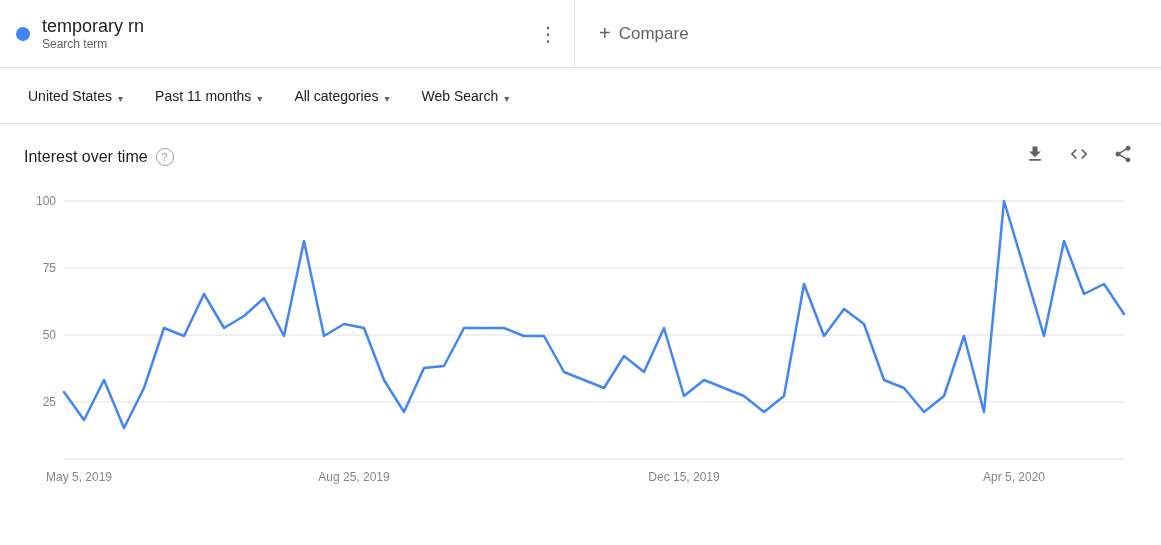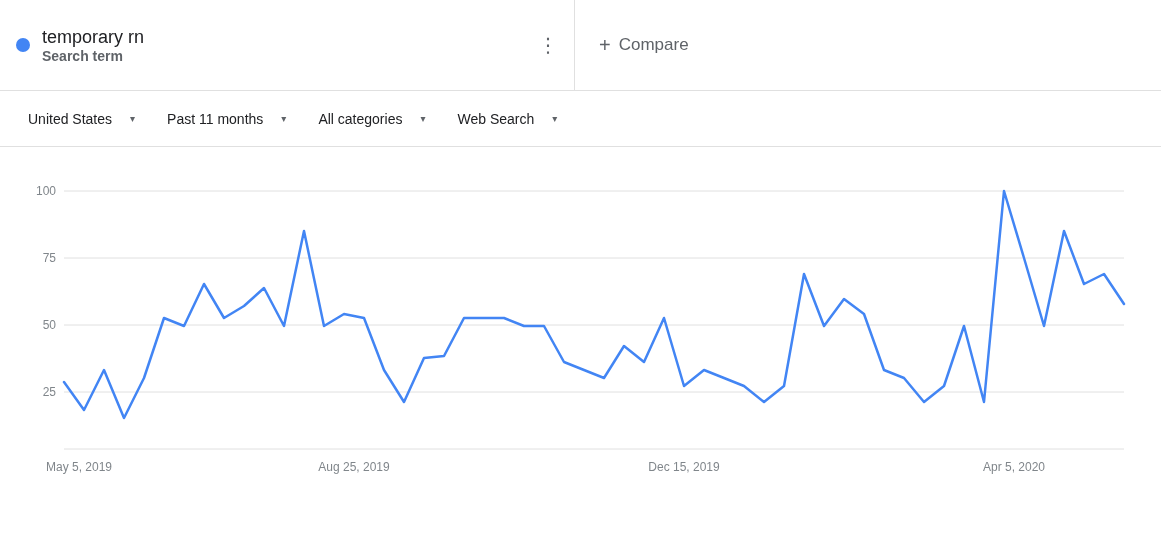--- a/index.html
+++ b/index.html
@@ -1,32 +1,32 @@
 <!DOCTYPE html>
 <html><head>
   <meta charset="utf-8">
   <style>
     * { margin: 0; padding: 0; box-sizing: border-box; }
     body { font-family: 'Arial', sans-serif; background: #fff; color: #202124; width: 1161px; height: 545px; overflow: hidden; }
 
     
-    .header { display: flex; align-items: stretch; border-bottom: 1px solid #e0e0e0; height: 91px; }
+    .header { display: flex; align-items: stretch; border-bottom: 1px solid #e0e0e0; height: 68px; }
     .search-term-box { display: flex; align-items: center; padding: 12px 16px; flex: 0 0 575px; border-right: 1px solid #e0e0e0; gap: 12px; }
     .blue-dot { width: 14px; height: 14px; border-radius: 50%; background: #4285f4; flex-shrink: 0; }
     .search-term-text { display: flex; flex-direction: column; }
     .search-term-label { font-size: 18px; font-weight: 400; color: #202124; }
-    .search-term-sub { font-size: 14px; color: #5f6368; font-weight: bold; }
+    .search-term-sub { font-size: 12px; color: #5f6368; }
     .more-btn { margin-left: auto; cursor: pointer; color: #5f6368; font-size: 20px; display: flex; align-items: center; }
     .compare-box { display: flex; align-items: center; padding: 12px 24px; flex: 1; gap: 8px; cursor: pointer; color: #5f6368; }
     .compare-plus { font-size: 20px; color: #5f6368; }
     .compare-label { font-size: 17px; color: #5f6368; }
 
     
     .filters { display: flex; align-items: center; padding: 0 16px; height: 56px; border-bottom: 1px solid #e0e0e0; gap: 8px; }
-    .filter-btn { display: flex; align-items: center; gap: 18px; padding: 6px 12px; border-radius: 4px; cursor: pointer; font-size: 14px; color: #202124; border: none; background: none; }
+    .filter-btn { display: flex; align-items: flex-end; gap: 6px; padding: 6px 12px; border-radius: 4px; cursor: pointer; font-size: 14px; color: #202124; border: none; background: none; }
     .filter-arrow { font-size: 10px; color: #5f6368; }
 
     
     .chart-section { padding: 16px 24px; }
     .chart-header { display: flex; align-items: center; justify-content: space-between; margin-bottom: 8px; }
     .chart-title-row { display: flex; align-items: center; gap: 8px; }
     .chart-title { font-size: 16px; color: #202124; }
     .help-icon { width: 18px; height: 18px; border-radius: 50%; border: 1.5px solid #9aa0a6; color: #9aa0a6; font-size: 11px; display: flex; align-items: center; justify-content: center; cursor: pointer; }
     .chart-actions { display: flex; gap: 16px; color: #5f6368; }
     .chart-action-btn { cursor: pointer; font-size: 18px; color: #5f6368; border: none; background: none; padding: 4px; }
@@ -66,20 +66,43 @@
     <span>All categories</span>
     <span class="filter-arrow">▾</span>
   </button>
   <button class="filter-btn">
     <span>Web Search</span>
     <span class="filter-arrow">▾</span>
   </button>
 </div>
 
 <div class="chart-section">
+  <div class="chart-header">
+    <div class="chart-title-row">
+      <span class="chart-title">Interest over time</span>
+      <span class="help-icon">?</span>
+    </div>
+    <div class="chart-actions">
+      <button class="chart-action-btn">
+        <svg width="20" height="20" viewBox="0 0 24 24" fill="#5f6368">
+            <path d="M19 9h-4V3H9v6H5l7 7 7-7zM5 18v2h14v-2H5z"></path>
+          </svg>
+      </button>
+      <button class="chart-action-btn">
+        <svg width="20" height="20" viewBox="0 0 24 24" fill="#5f6368">
+            <path d="M9.4 16.6L4.8 12l4.6-4.6L8 6l-6 6 6 6 1.4-1.4zm5.2 0l4.6-4.6-4.6-4.6L16 6l6 6-6 6-1.4-1.4z"></path>
+          </svg>
+      </button>
+      <button class="chart-action-btn">
+        <svg width="20" height="20" viewBox="0 0 24 24" fill="#5f6368">
+            <path d="M18 16.08c-.76 0-1.44.3-1.96.77L8.91 12.7c.05-.23.09-.46.09-.7s-.04-.47-.09-.7l7.05-4.11c.54.5 1.25.81 2.04.81 1.66 0 3-1.34 3-3s-1.34-3-3-3-3 1.34-3 3c0 .24.04.47.09.7L8.04 9.81C7.5 9.31 6.79 9 6 9c-1.66 0-3 1.34-3 3s1.34 3 3 3c.79 0 1.5-.31 2.04-.81l7.12 4.16c-.05.21-.08.43-.08.65 0 1.61 1.31 2.92 2.92 2.92 1.61 0 2.92-1.31 2.92-2.92s-1.31-2.92-2.92-2.92z"></path>
+          </svg>
+      </button>
+    </div>
+  </div>
 
   <div class="chart-container">
     <svg class="chart" viewBox="0 0 1113 310" height="310" preserveAspectRatio="none">
 
       <line x1="40" y1="20" x2="1100" y2="20" stroke="#e0e0e0" stroke-width="1"></line>
       <line x1="40" y1="87" x2="1100" y2="87" stroke="#e0e0e0" stroke-width="1"></line>
       <line x1="40" y1="154" x2="1100" y2="154" stroke="#e0e0e0" stroke-width="1"></line>
       <line x1="40" y1="221" x2="1100" y2="221" stroke="#e0e0e0" stroke-width="1"></line>
       <line x1="40" y1="278" x2="1100" y2="278" stroke="#e0e0e0" stroke-width="1"></line>
 

